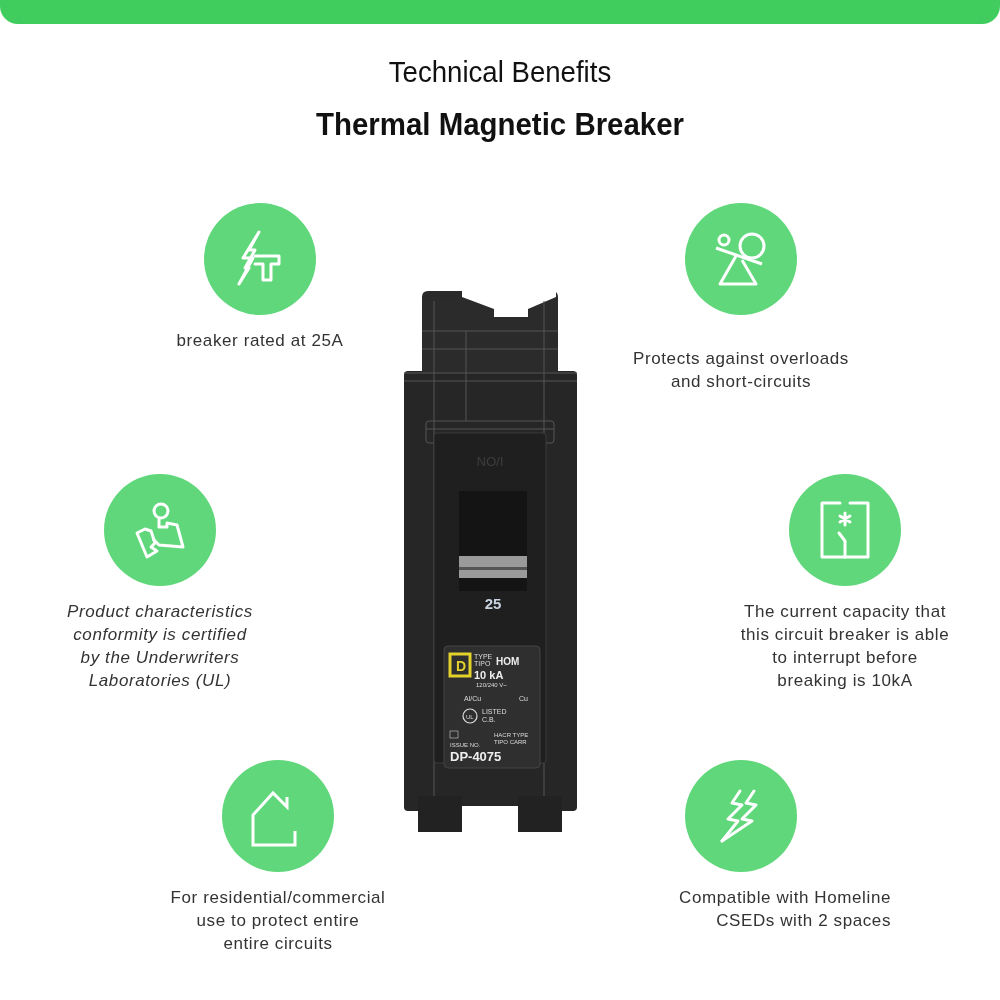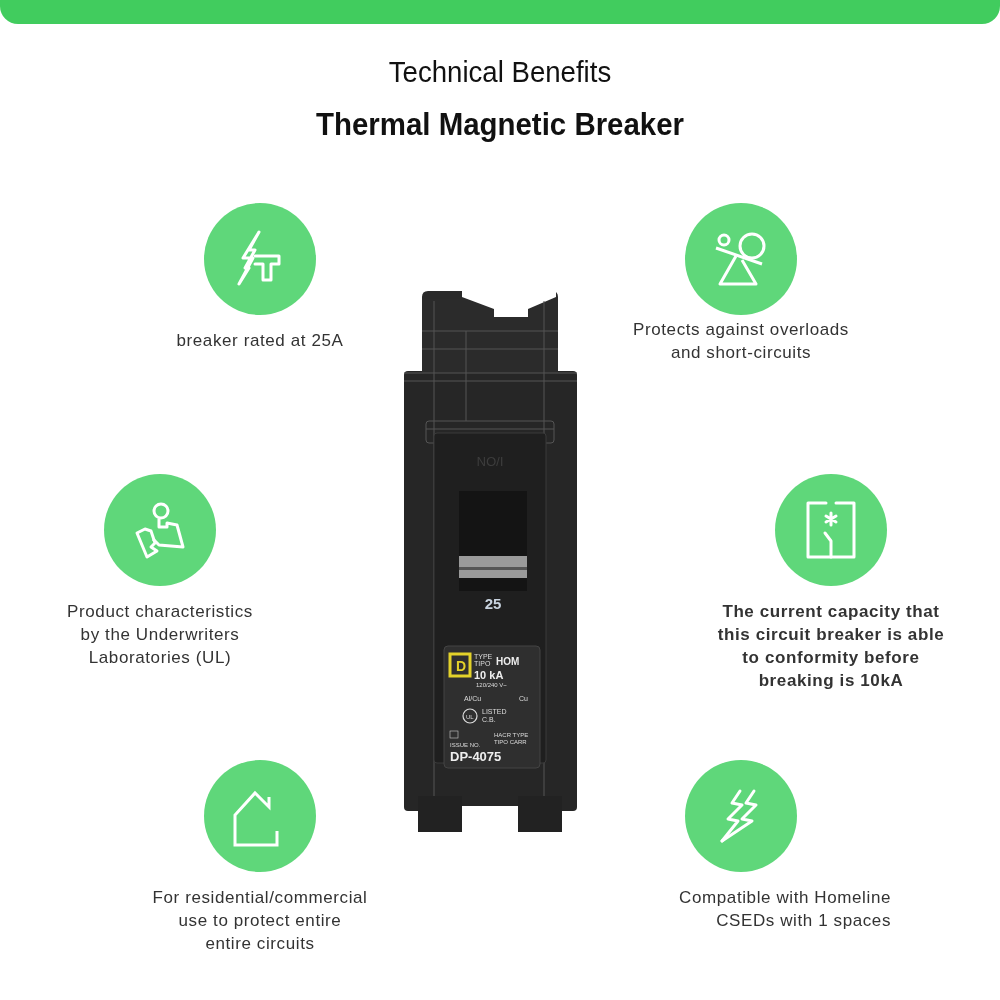--- a/index.html
+++ b/index.html
@@ -40,58 +40,59 @@
 
 <div class="feature" style="left:591px; top:203px;">
   <div class="circle">
     <svg viewBox="0 0 70 70" fill="none" stroke="#fff" stroke-width="3" stroke-linejoin="round">
       <circle cx="18" cy="16" r="5"></circle>
       <circle cx="46" cy="22" r="12"></circle>
       <path d="M10 24 L56 40"></path>
       <path d="M30 32 L14 60 L50 60 L36 36"></path>
     </svg>
   </div>
-  <div class="desc" style="margin-top:3px;">
+  <div class="desc" style="margin-top:32px;">
     <div>Protects against overloads</div>
     <div>and short-circuits</div>
   </div>
 </div>
 
-<div class="feature" style="left:10px; top:474px;">
+<div class="feature" style="left:10px; top:474px;font-style:italic;">
   <div class="circle">
     <svg viewBox="0 0 70 70" fill="none" stroke="#fff" stroke-width="3" stroke-linejoin="round">
       <circle cx="36" cy="16" r="7"></circle>
       <path d="M34 24 L34 32 L42 32 L42 28 L52 30 L58 52 L34 50 L28 44"></path>
       <path d="M12 38 L20 34 L26 36 L30 48 L26 52 L32 56 L22 62 Z"></path>
     </svg>
   </div>
   <div class="desc" style="margin-top:14px;">
     <div>Product characteristics</div>
+    <div>conformity is certified</div>
     <div>by the Underwriters</div>
     <div>Laboratories (UL)</div>
   </div>
 </div>
 
-<div class="feature" style="left:681px; top:474px;font-weight:bold;">
+<div class="feature" style="left:695px; top:474px;">
   <div class="circle">
     <svg viewBox="0 0 70 70" fill="none" stroke="#fff" stroke-width="3" stroke-linejoin="round" stroke-linecap="round">
       <path d="M30 8 L12 8 L12 62 L58 62 L58 8 L40 8"></path>
       <path d="M35 18 L35 30 M30 21 L40 27 M40 21 L30 27"></path>
       <path d="M29 38 L35 46 L35 62"></path>
     </svg>
   </div>
   <div class="desc" style="margin-top:14px;">
     <div>The current capacity that</div>
     <div>this circuit breaker is able</div>
-    <div>to conformity before</div>
+    <div>to interrupt before</div>
     <div>breaking is 10kA</div>
   </div>
 </div>
 
-<div class="feature" style="left:110px; top:760px;">
+<div class="feature" style="left:128px; top:760px;">
   <div class="circle">
     <svg viewBox="0 0 70 70" fill="none" stroke="#fff" stroke-width="3" stroke-linejoin="miter">
       <path d="M52 50 L52 64 L10 64 L10 34 L30 12 L44 26 L44 16"></path>
     </svg>
   </div>
   <div class="desc" style="margin-top:14px;">
     <div>For residential/commercial</div>
     <div>use to protect entire</div>
     <div>entire circuits</div>
   </div>
@@ -99,21 +100,21 @@
 
 <div class="feature" style="left:591px; top:760px;">
   <div class="circle">
     <svg viewBox="0 0 70 70" fill="none" stroke="#fff" stroke-width="3" stroke-linejoin="round" stroke-linecap="round">
       <path d="M34 10 L26 22 L36 24 L22 38 L32 40 L16 60"></path>
       <path d="M48 10 L40 22 L50 24 L36 38 L46 40 L16 60"></path>
     </svg>
   </div>
   <div class="desc" style="margin-top:14px;text-align:right;">
     <div>Compatible with Homeline</div>
-    <div>CSEDs with 1 spaces</div>
+    <div>CSEDs with 2 spaces</div>
   </div>
 </div>
 
 <svg class="breaker" viewBox="0 0 173 546">
 
   <path d="M18 6 Q18 0 24 0 L58 0 L90 0 L90 20 L98 20 L98 0 L148 0 Q154 0 154 6 L154 80 L18 80 Z" fill="#2a2a2a"></path>
   <path d="M60 0 L94 12 L94 20" fill="none"></path>
   <polygon points="60,0 90,10 90,20 124,20 124,10 150,0 60,0" fill="#ffffff"></polygon>
   <polygon points="18,0 18,6 Q18,0 24,0" fill="#fff"></polygon>
 

